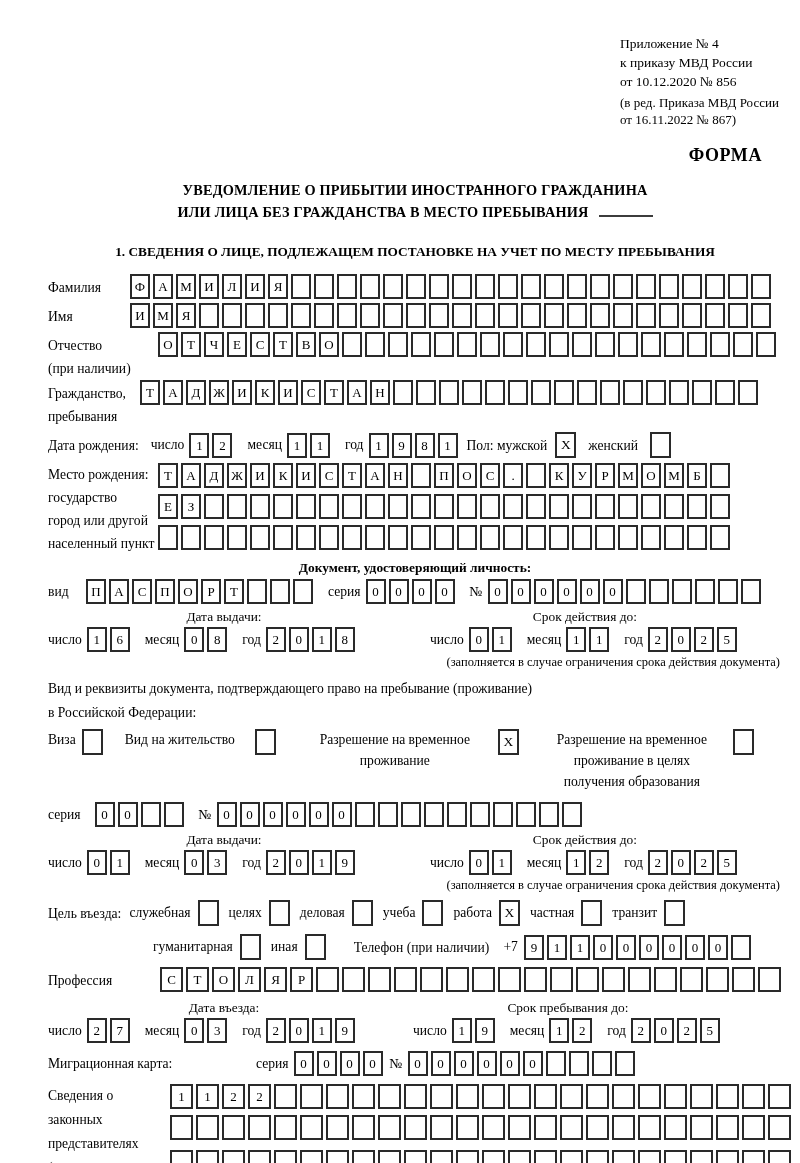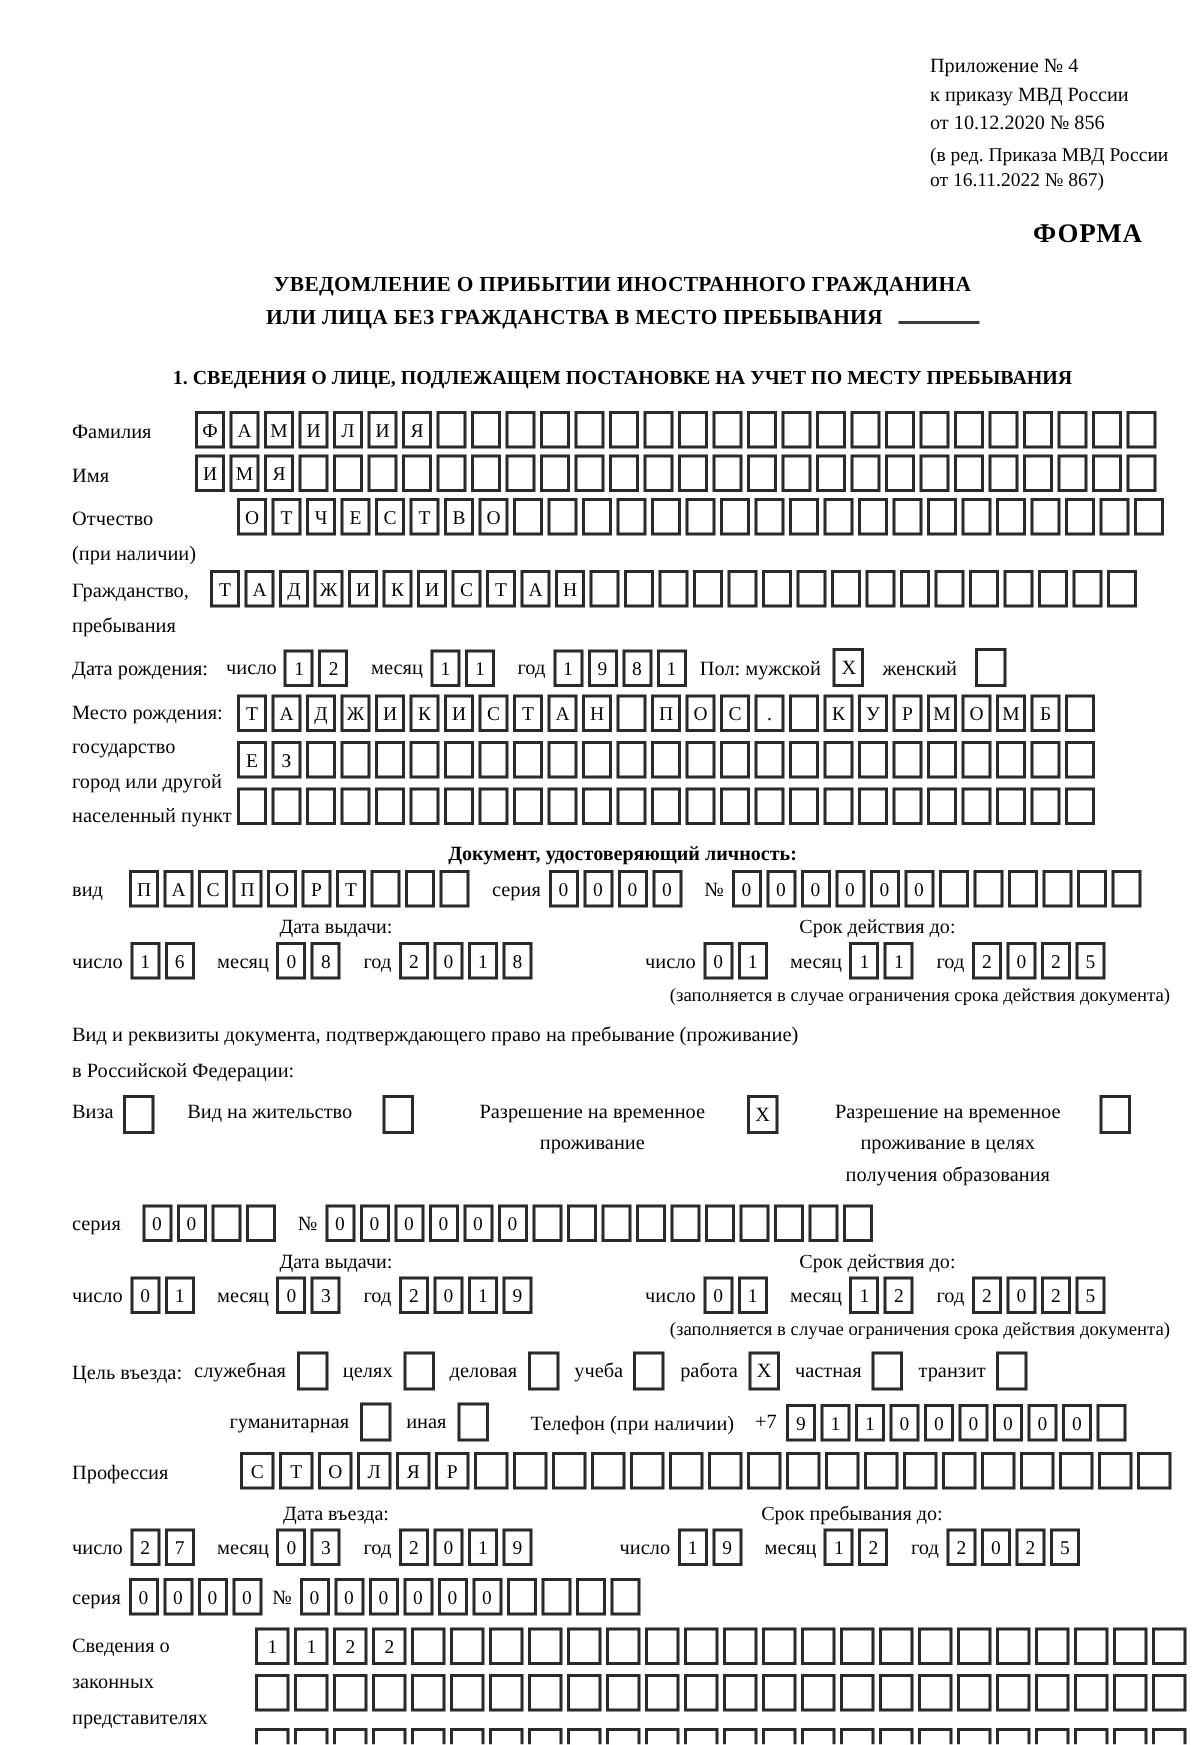--- a/index.html
+++ b/index.html
@@ -639,20 +639,21 @@
             <span class="cell">2</span>
             <span class="cell">0</span>
             <span class="cell">2</span>
             <span class="cell">5</span>
           </span>
       </div>
     </div>
   </div>
 
   <div class="frow" style="margin-top:8px;align-items:center">
+    <span class="lbl" style="padding-top:0;width:208px">Миграционная карта:</span>
     <span class="dlbl" style="margin-left:0">серия</span>
     <span class="cells">
         <span class="cell">0</span>
         <span class="cell">0</span>
         <span class="cell">0</span>
         <span class="cell">0</span>
       </span>
     <span class="dlbl" style="margin-left:4px">№</span>
     <span class="cells">
         <span class="cell">0</span>

